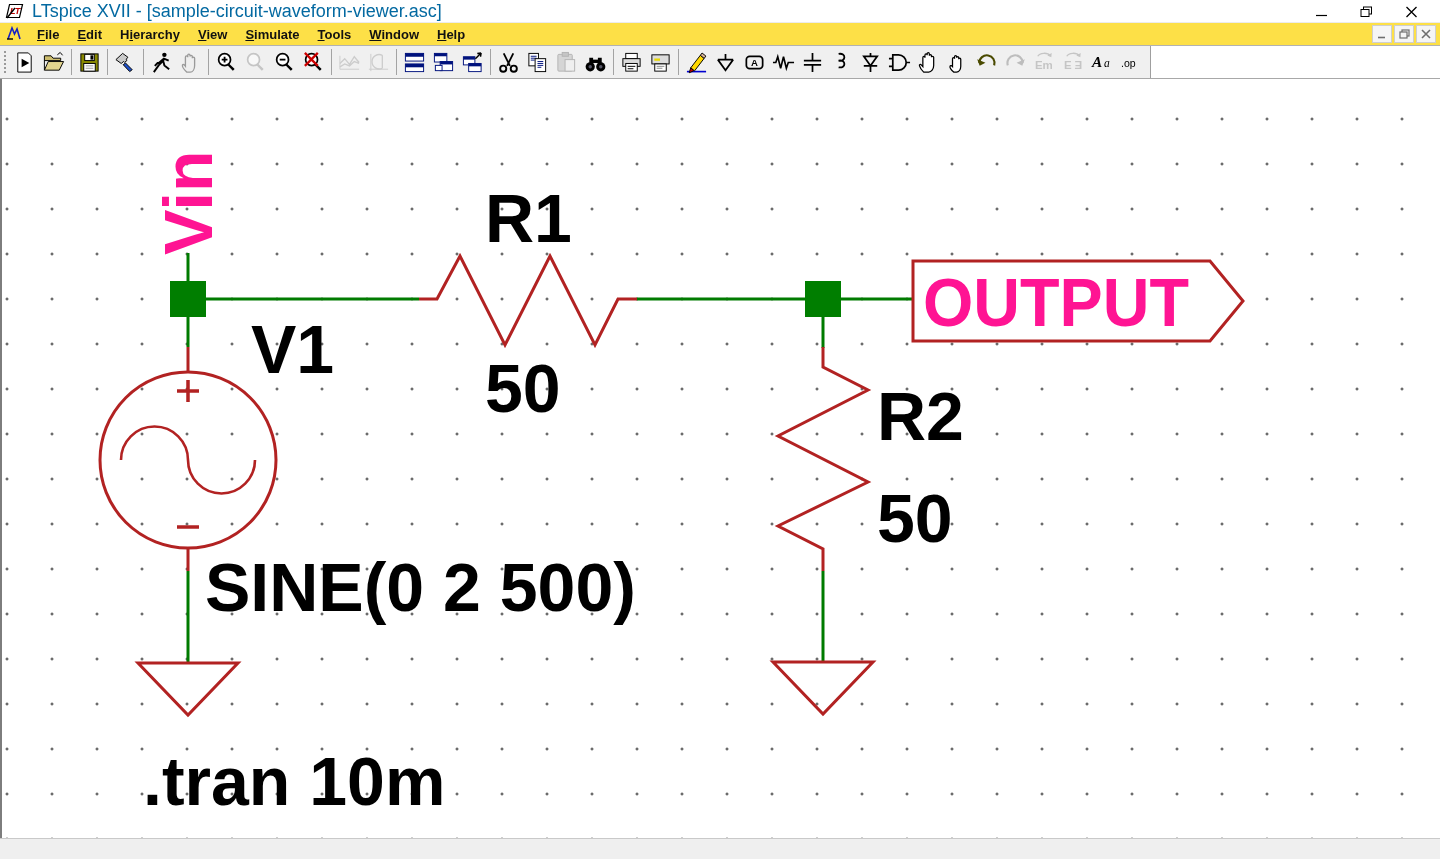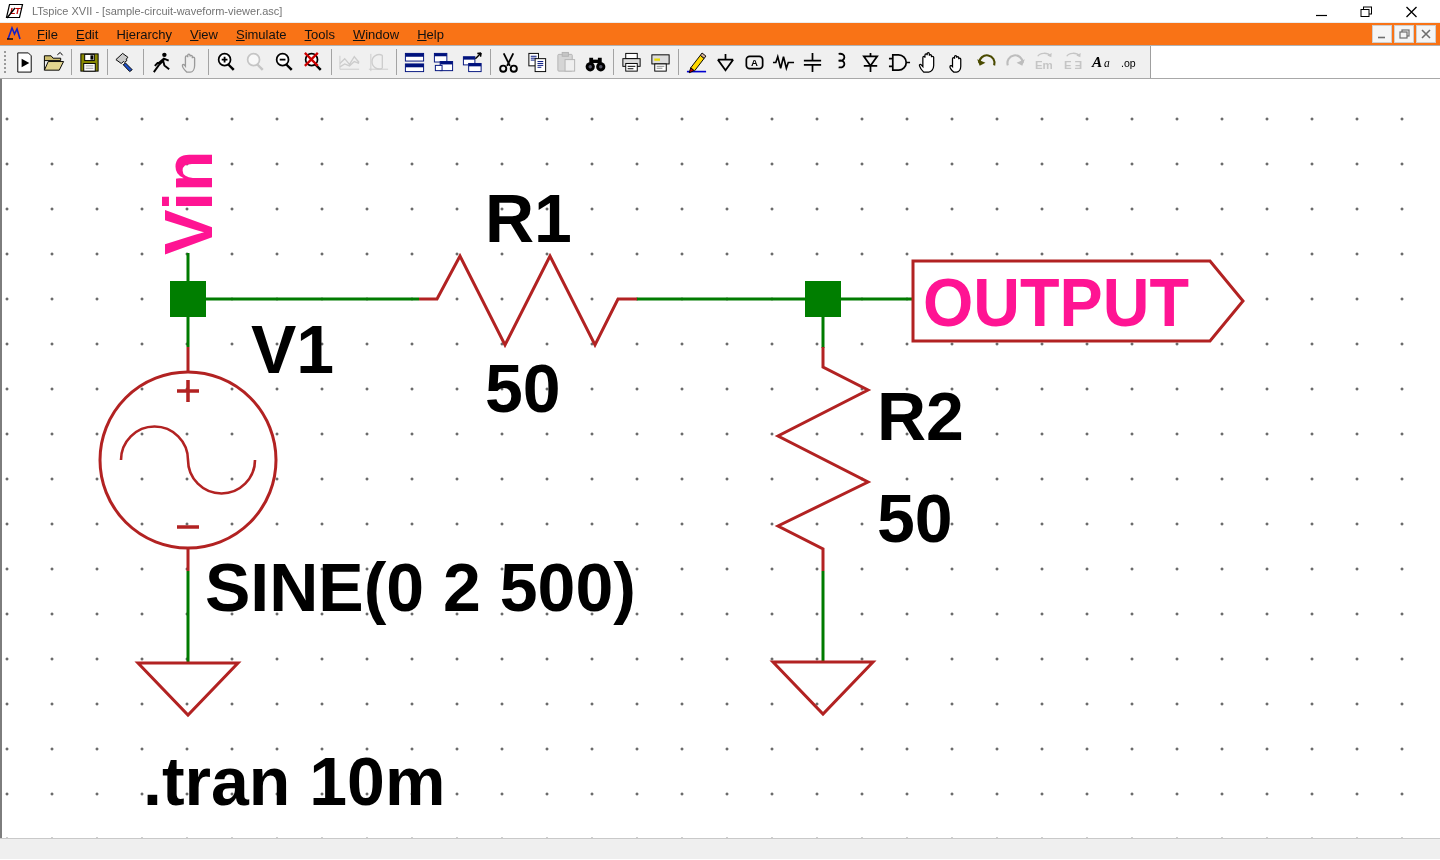--- a/index.html
+++ b/index.html
@@ -3,26 +3,26 @@
 <meta charset="utf-8">
 <style>
   * { margin:0; padding:0; box-sizing:border-box; }
   html,body { width:1440px; height:860px; overflow:hidden; background:#fff;
               font-family:"Liberation Sans", sans-serif; }
 
   
   .titlebar { height:23px; background:#fff; display:flex; align-items:center;
               border-bottom:1px solid #ececec; position:relative; }
   .app-icon { margin:0 8px 0 5px; display:flex; }
-  .title-text { font-size:11px; color:#737373; }
+  .title-text { font-size:18px; color:#0369a1; }
   .win-btns { position:absolute; right:6px; top:0; height:23px; display:flex; }
   .win-btn { width:45px; height:23px; display:flex; align-items:center; justify-content:center; }
 
   
-  .menubar { height:22px; background:#f97316; display:flex; align-items:center; position:relative; }
+  .menubar { height:22px; background:#fde047; display:flex; align-items:center; position:relative;font-weight:bold; }
   .doc-icon { margin:0 6px 0 6px; display:flex; }
   .menu-item { font-size:13px; color:#111; padding:2px 9px; cursor:default; }
   .menu-item .u { text-decoration:underline; }
   .child-btns { position:absolute; right:4px; top:2px; display:flex; gap:2px; }
   .child-btn { width:20px; height:18px; background:#f5f5f5; border:1px solid #cfcfcf;
                display:flex; align-items:center; justify-content:center; }
 
   
   .toolbar { height:34px; border-top:1px solid #b2b2b2; border-bottom:1px solid #a8a8a8;
              display:flex; align-items:center; background:#fff; }

